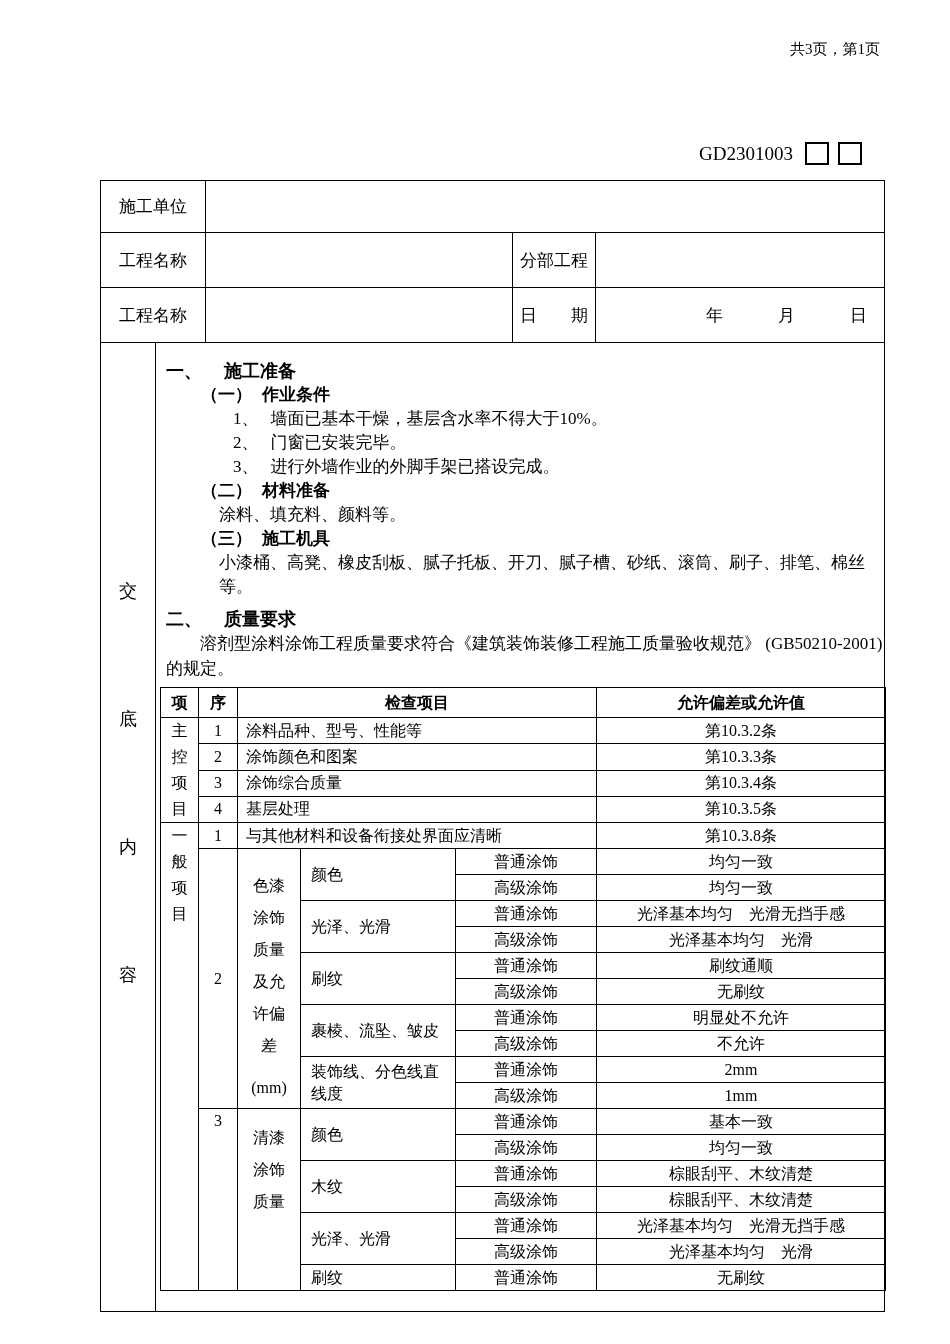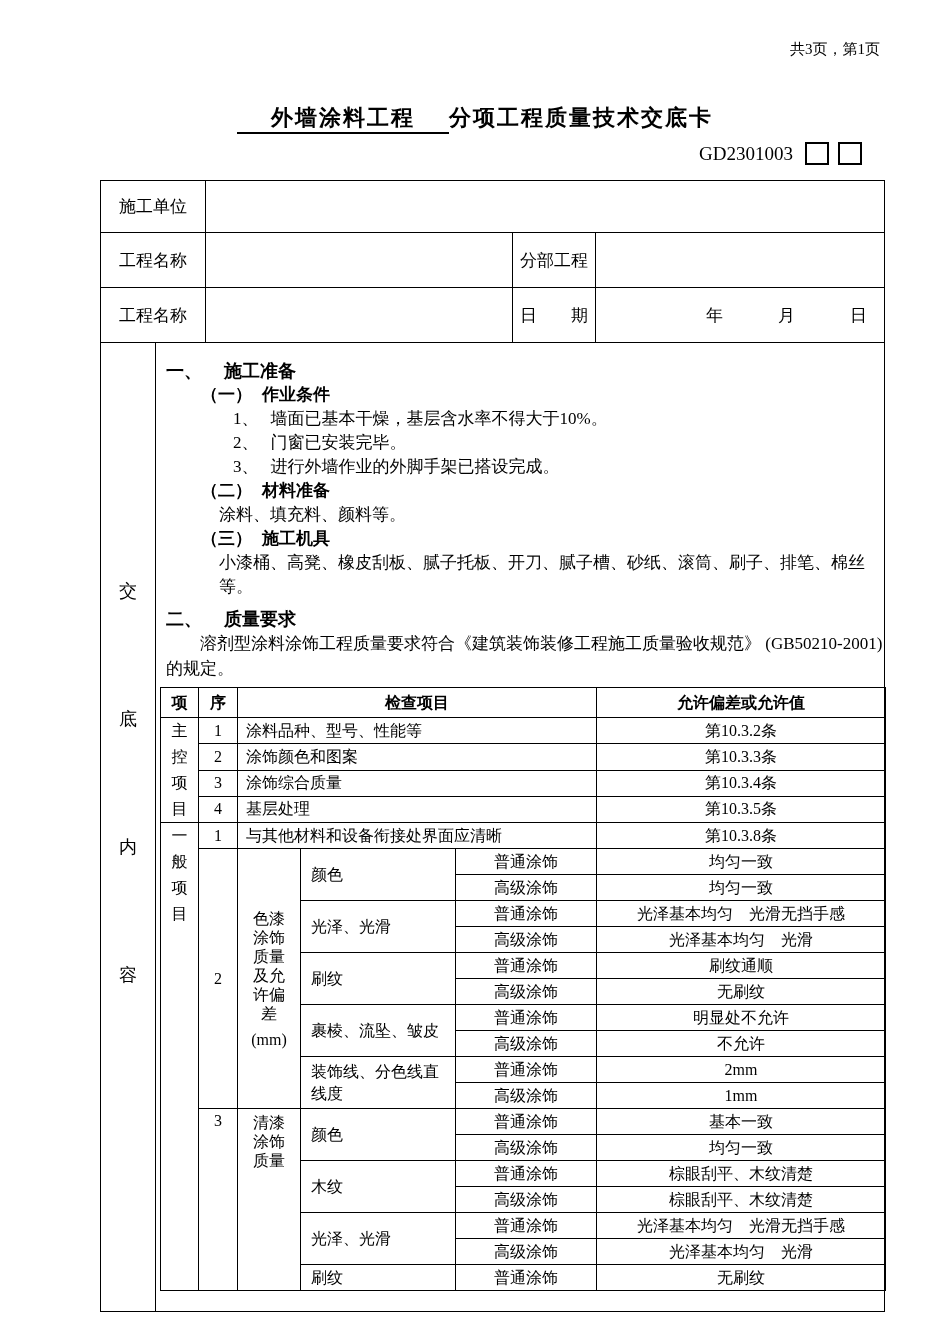--- a/index.html
+++ b/index.html
@@ -58,31 +58,30 @@
   table.qt td {
     border:1px solid #000; font-size:16px; text-align:center;
     vertical-align:middle; padding:1px 2px; height:26px; line-height:22px;
   }
   tr.qh td { height:30px; font-weight:bold; }
   table.qt td.item { text-align:left; padding-left:8px; }
   table.qt td.sub { text-align:left; padding-left:10px; }
   table.qt td.vcell { padding:0; }
   table.qt td.top { vertical-align:top; }
   .vtext { width:17px; margin:0 auto; word-break:break-all; line-height:26px; }
-  .vtext2 { width:34px; margin:4px auto; word-break:break-all; line-height:19px; }
+  .vtext2 { width:34px; margin:13px auto; word-break:break-all; line-height:32px; }
   .catunit { line-height:25px; }
 </style>
 </head>
 <body>
 
 <div class="page">
 
   <div class="page-indicator">共3页，第1页</div>
 
-  <div class="doc-title"><span class="u">外墙涂料工程</span><span>分项工程质量技术交底卡</span></div>
 
   <div class="code-row">
     <span>GD2301003</span>
     <span class="code-boxes">
       <span class="code-box"></span>
       <span class="code-box"></span>
     </span>
   </div>
 
   <table class="outer">

